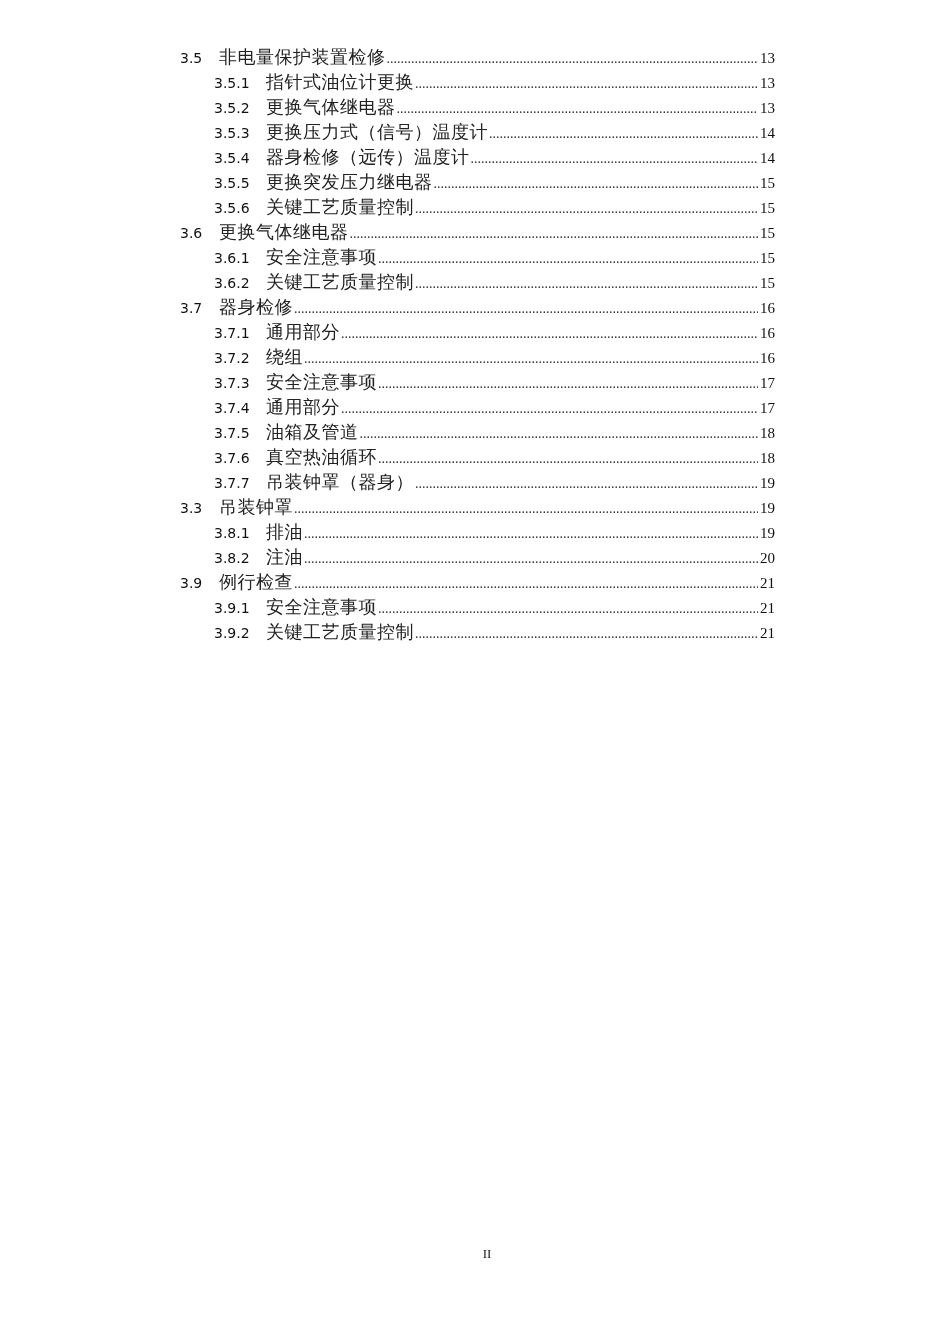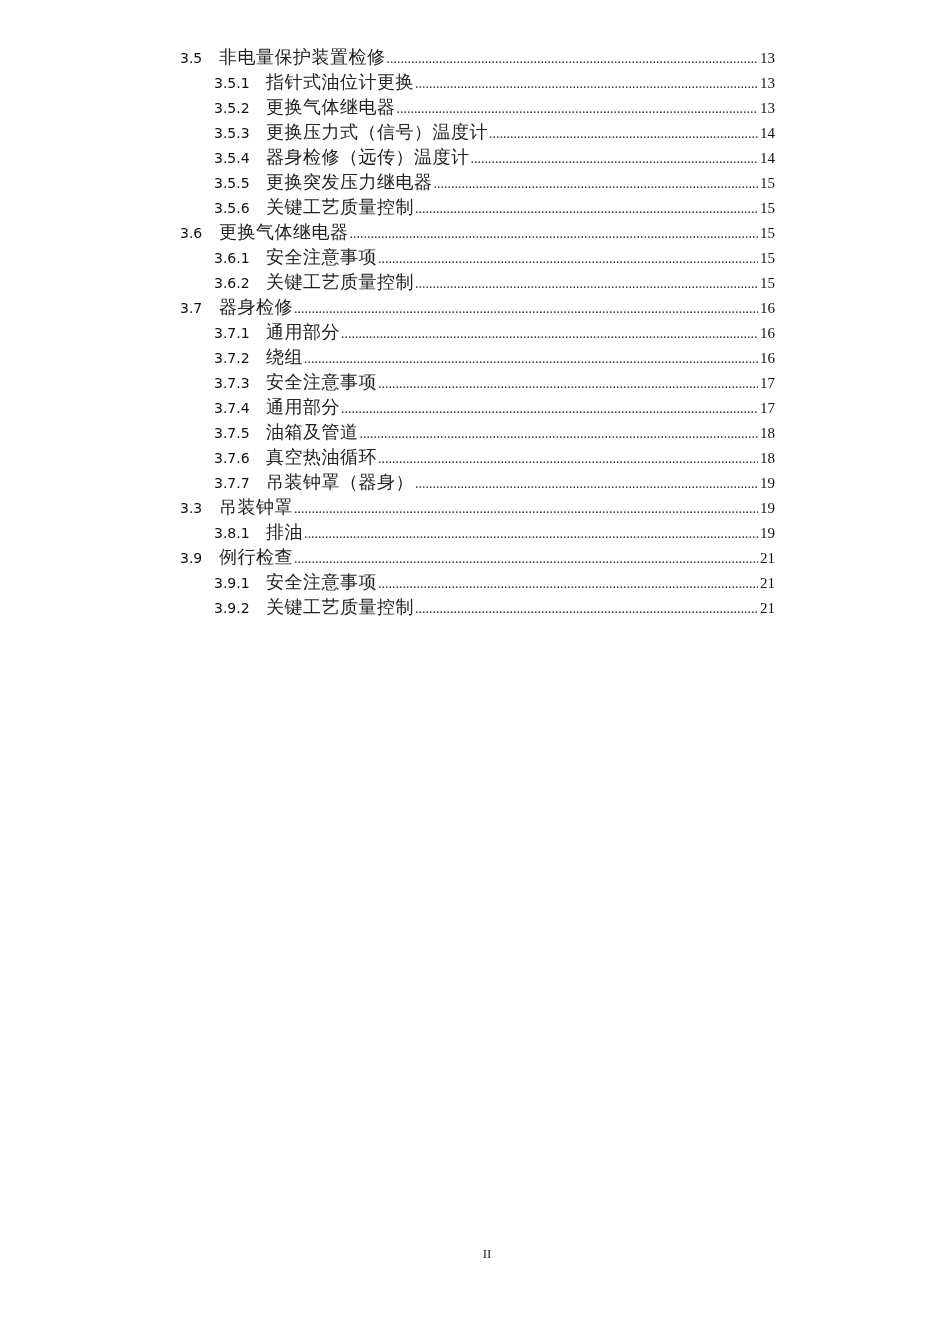--- a/index.html
+++ b/index.html
@@ -133,20 +133,26 @@
       <span class="title">吊装钟罩</span>
       <span class="leader"></span>
       <span class="page">19</span>
     </div>
   <div class="row l2">
       <span class="num">3.8.1</span>
       <span class="title">排油</span>
       <span class="leader"></span>
       <span class="page">19</span>
     </div>
+  <div class="row l2">
+      <span class="num">3.8.2</span>
+      <span class="title">注油</span>
+      <span class="leader"></span>
+      <span class="page">20</span>
+    </div>
   <div class="row l1">
       <span class="num">3.9</span>
       <span class="title">例行检查</span>
       <span class="leader"></span>
       <span class="page">21</span>
     </div>
   <div class="row l2">
       <span class="num">3.9.1</span>
       <span class="title">安全注意事项</span>
       <span class="leader"></span>

